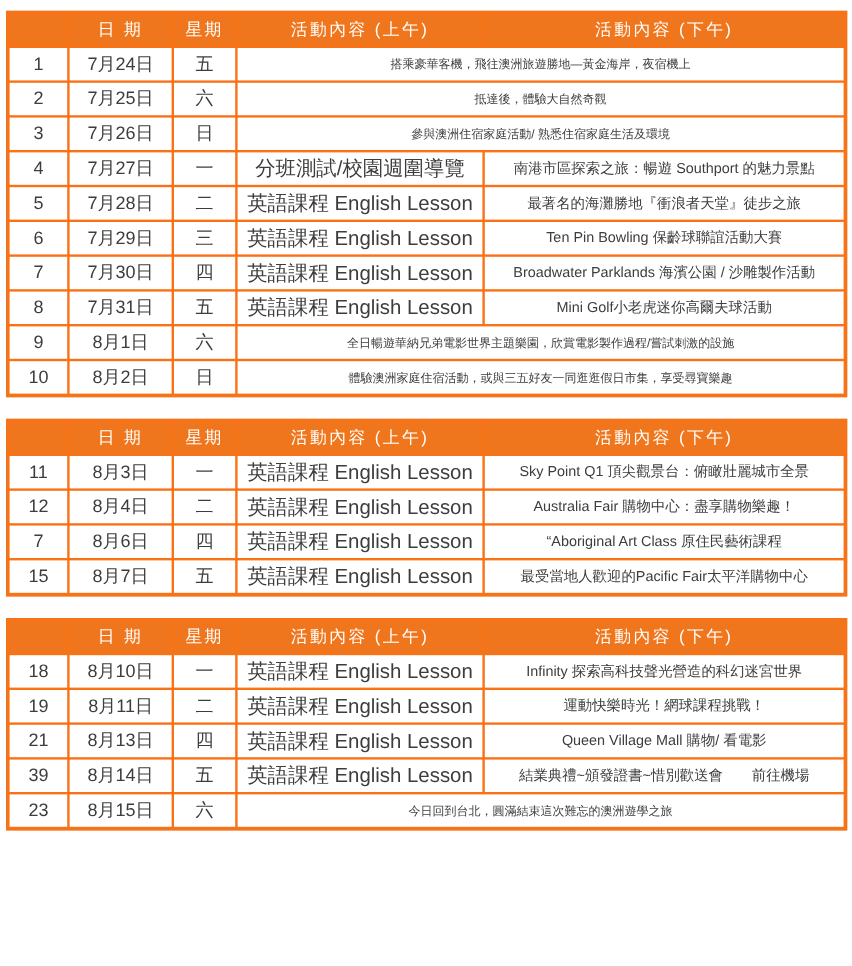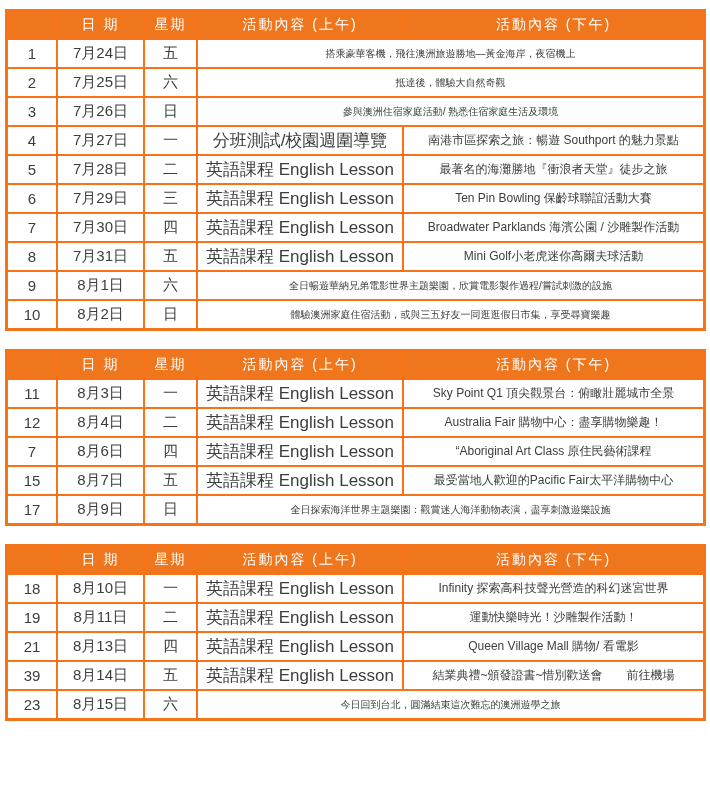--- a/index.html
+++ b/index.html
@@ -180,26 +180,20 @@
           <td class="cell-am">英語課程 English Lesson</td>
           <td class="cell-pm">“Aboriginal Art Class 原住民藝術課程</td>
         </tr>
         <tr>
           <td class="cell-num">15</td>
           <td class="cell-date">8月7日</td>
           <td class="cell-weekday">五</td>
           <td class="cell-am">英語課程 English Lesson</td>
           <td class="cell-pm">最受當地人歡迎的Pacific Fair太平洋購物中心</td>
         </tr>
-        <tr>
-          <td class="cell-num">17</td>
-          <td class="cell-date">8月9日</td>
-          <td class="cell-weekday">日</td>
-          <td class="cell-full" colspan="2">全日探索海洋世界主題樂園：觀賞迷人海洋動物表演，盡享刺激遊樂設施</td>
-        </tr>
       </tbody>
   </table>
 
   <table class="sched t3">
     <colgroup>
       <col style="width:48px">
         <col style="width:85px">
         <col style="width:51px">
         <col style="width:204px">
         <col style="width:299px">
@@ -219,21 +213,21 @@
           <td class="cell-date">8月10日</td>
           <td class="cell-weekday">一</td>
           <td class="cell-am">英語課程 English Lesson</td>
           <td class="cell-pm">Infinity 探索高科技聲光營造的科幻迷宮世界</td>
         </tr>
         <tr>
           <td class="cell-num">19</td>
           <td class="cell-date">8月11日</td>
           <td class="cell-weekday">二</td>
           <td class="cell-am">英語課程 English Lesson</td>
-          <td class="cell-pm">運動快樂時光！沙雕製作活動！</td>
+          <td class="cell-pm">運動快樂時光！網球課程挑戰！</td>
         </tr>
         <tr>
           <td class="cell-num">21</td>
           <td class="cell-date">8月13日</td>
           <td class="cell-weekday">四</td>
           <td class="cell-am">英語課程 English Lesson</td>
           <td class="cell-pm">Queen Village Mall 購物/ 看電影</td>
         </tr>
         <tr>
           <td class="cell-num">39</td>

